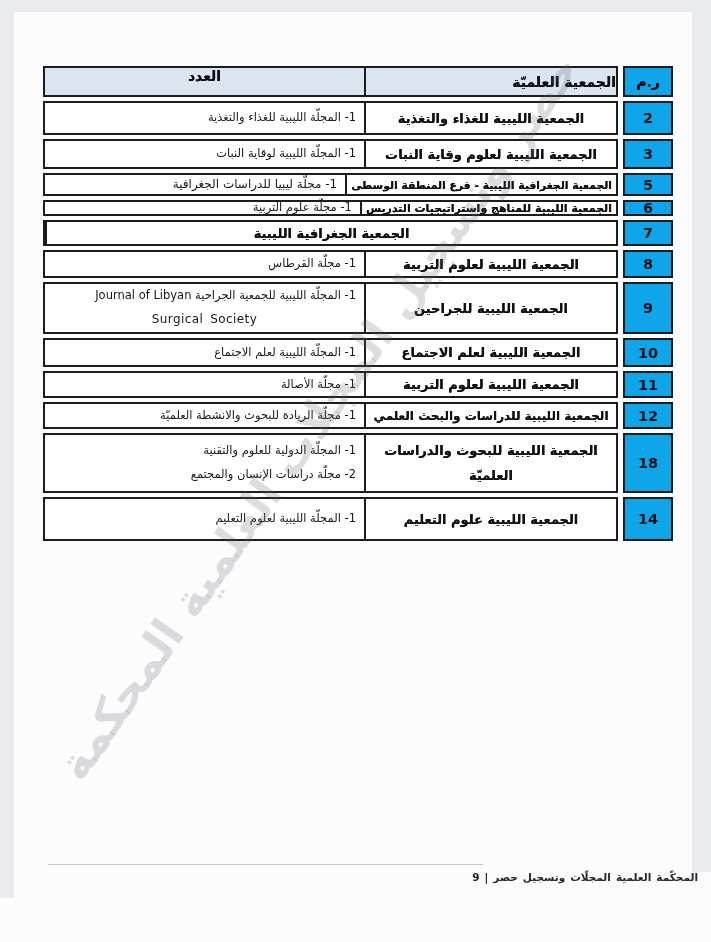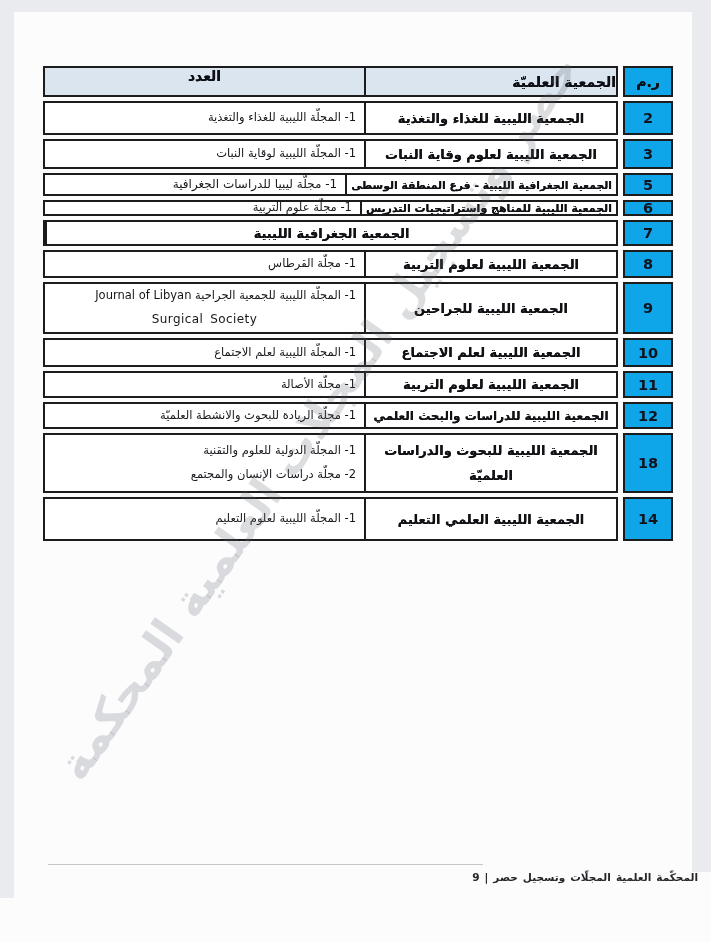--- a/index.html
+++ b/index.html
@@ -195,21 +195,21 @@
           </div>
         </div>
         <div class="numbox">18</div>
       </div>
       <div class="trow r14">
         <div class="combined">
           <div class="journal-cell">
             <div class="jline" dir="rtl">1- المجلّة الليبية لعلوم التعليم</div>
           </div>
           <div class="society-cell">
-            <span class="society-text">الجمعية الليبية العلمي التعليم</span>
+            <span class="society-text">الجمعية الليبية علوم التعليم</span>
           </div>
         </div>
         <div class="numbox">14</div>
       </div>
     </div>
 
   <div class="footer-rule"></div>
 
   <div class="pfooter">
     <span>9</span>

